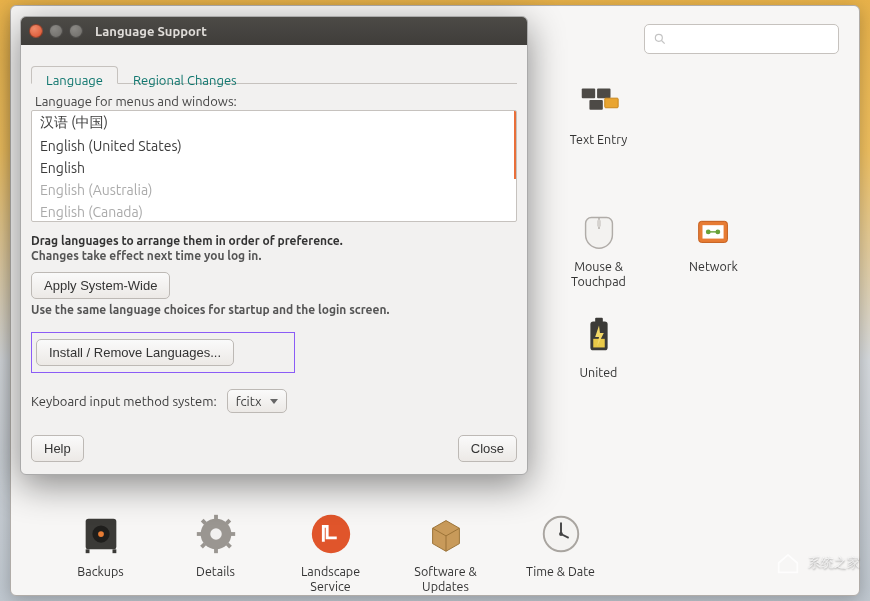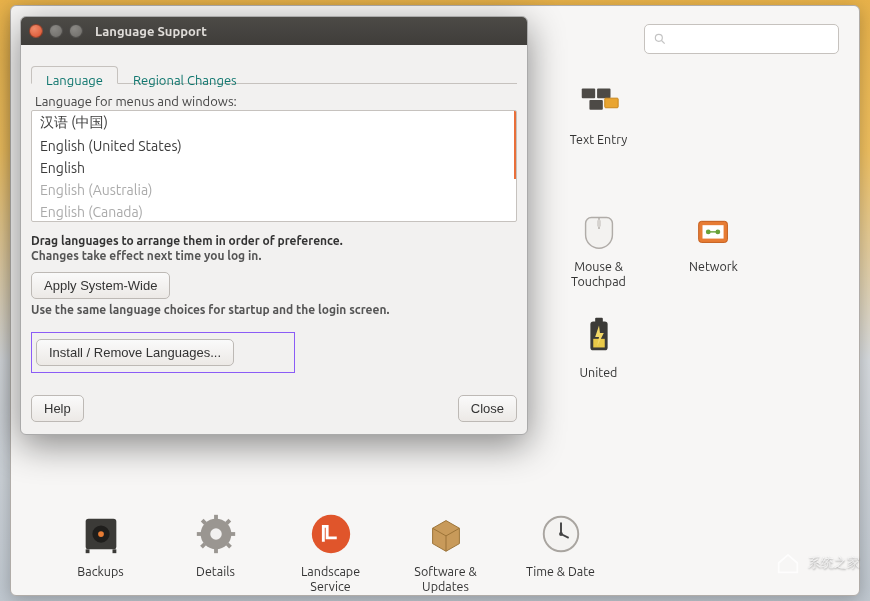--- a/index.html
+++ b/index.html
@@ -250,20 +250,27 @@
 
     <div class="apply-row">
       <button class="btn">Apply System-Wide</button>
     </div>
     <div class="hint" style="margin-top:4px;">Use the same language choices for startup and the login screen.</div>
 
     <div class="highlight-box">
       <button class="btn">Install / Remove Languages...</button>
     </div>
 
+    <div class="kbd-row">
+      <span>Keyboard input method system:</span>
+      <div class="select">
+        <span>fcitx</span>
+        <span class="chev"></span>
+      </div>
+    </div>
 
     <div class="dialog-footer">
       <button class="btn">Help</button>
       <button class="btn">Close</button>
     </div>
   </div>
 </div>
 
 <div class="watermark">
   <svg width="28" height="28" viewBox="0 0 48 48">

